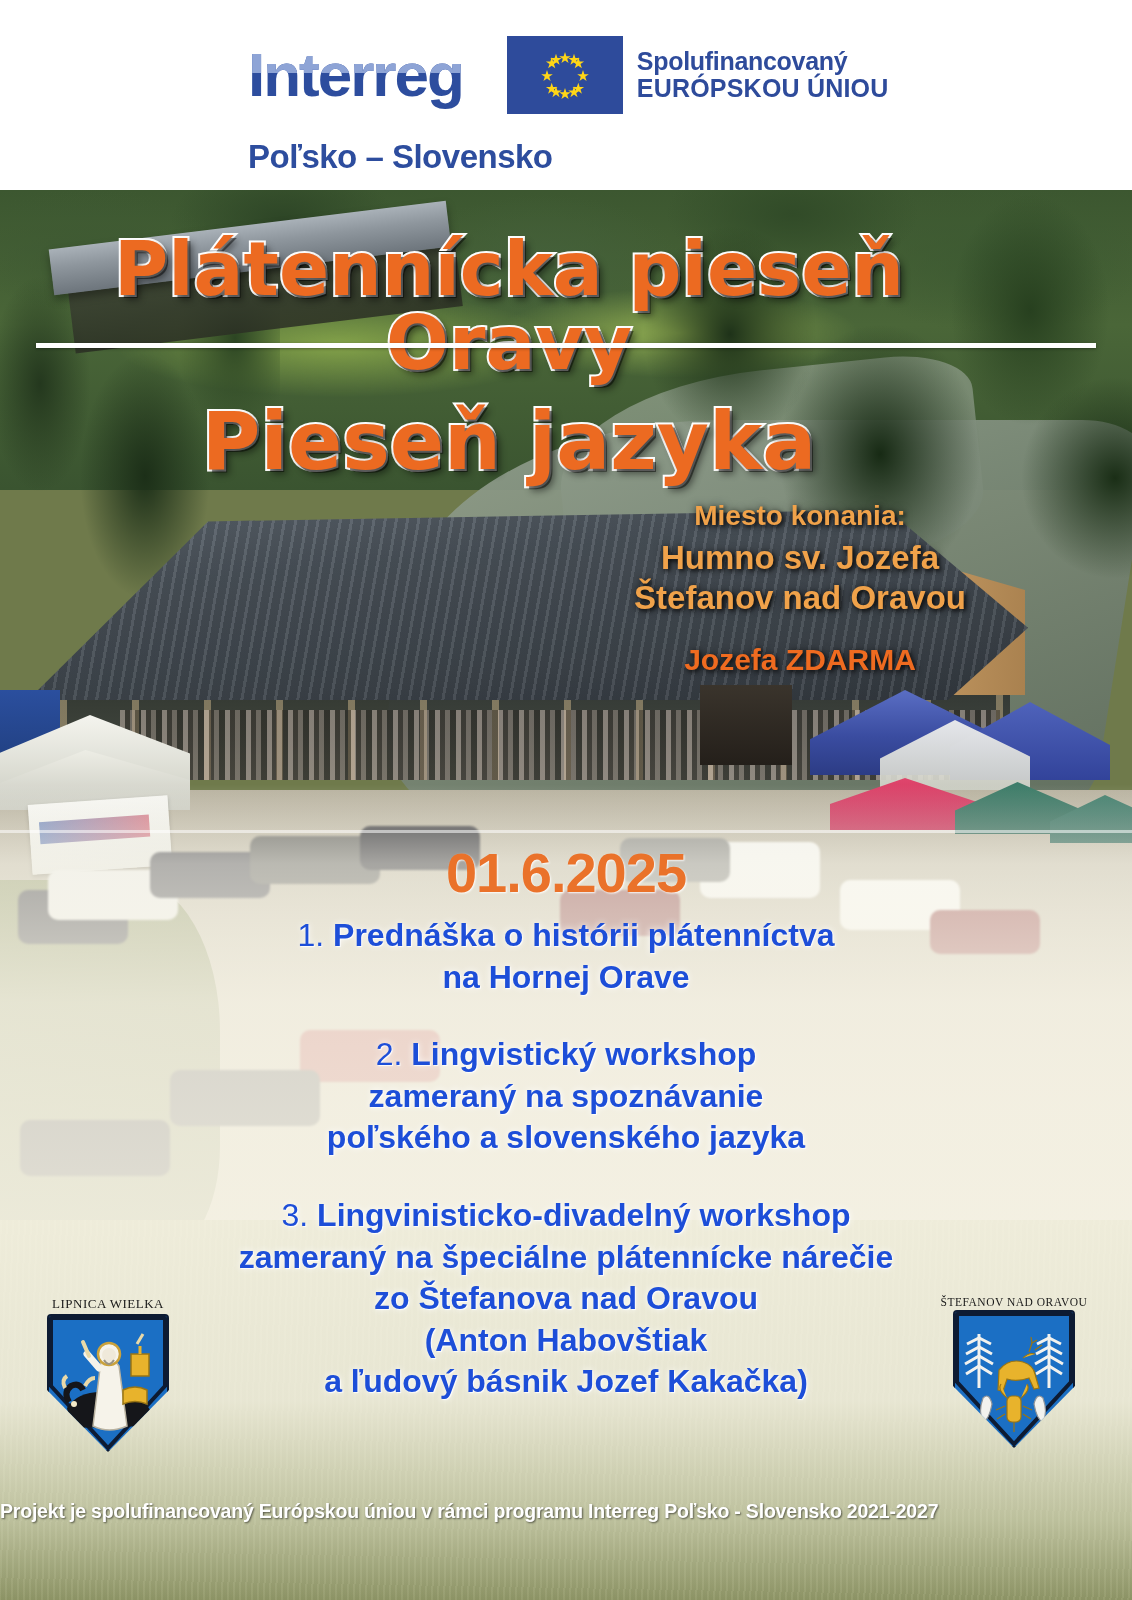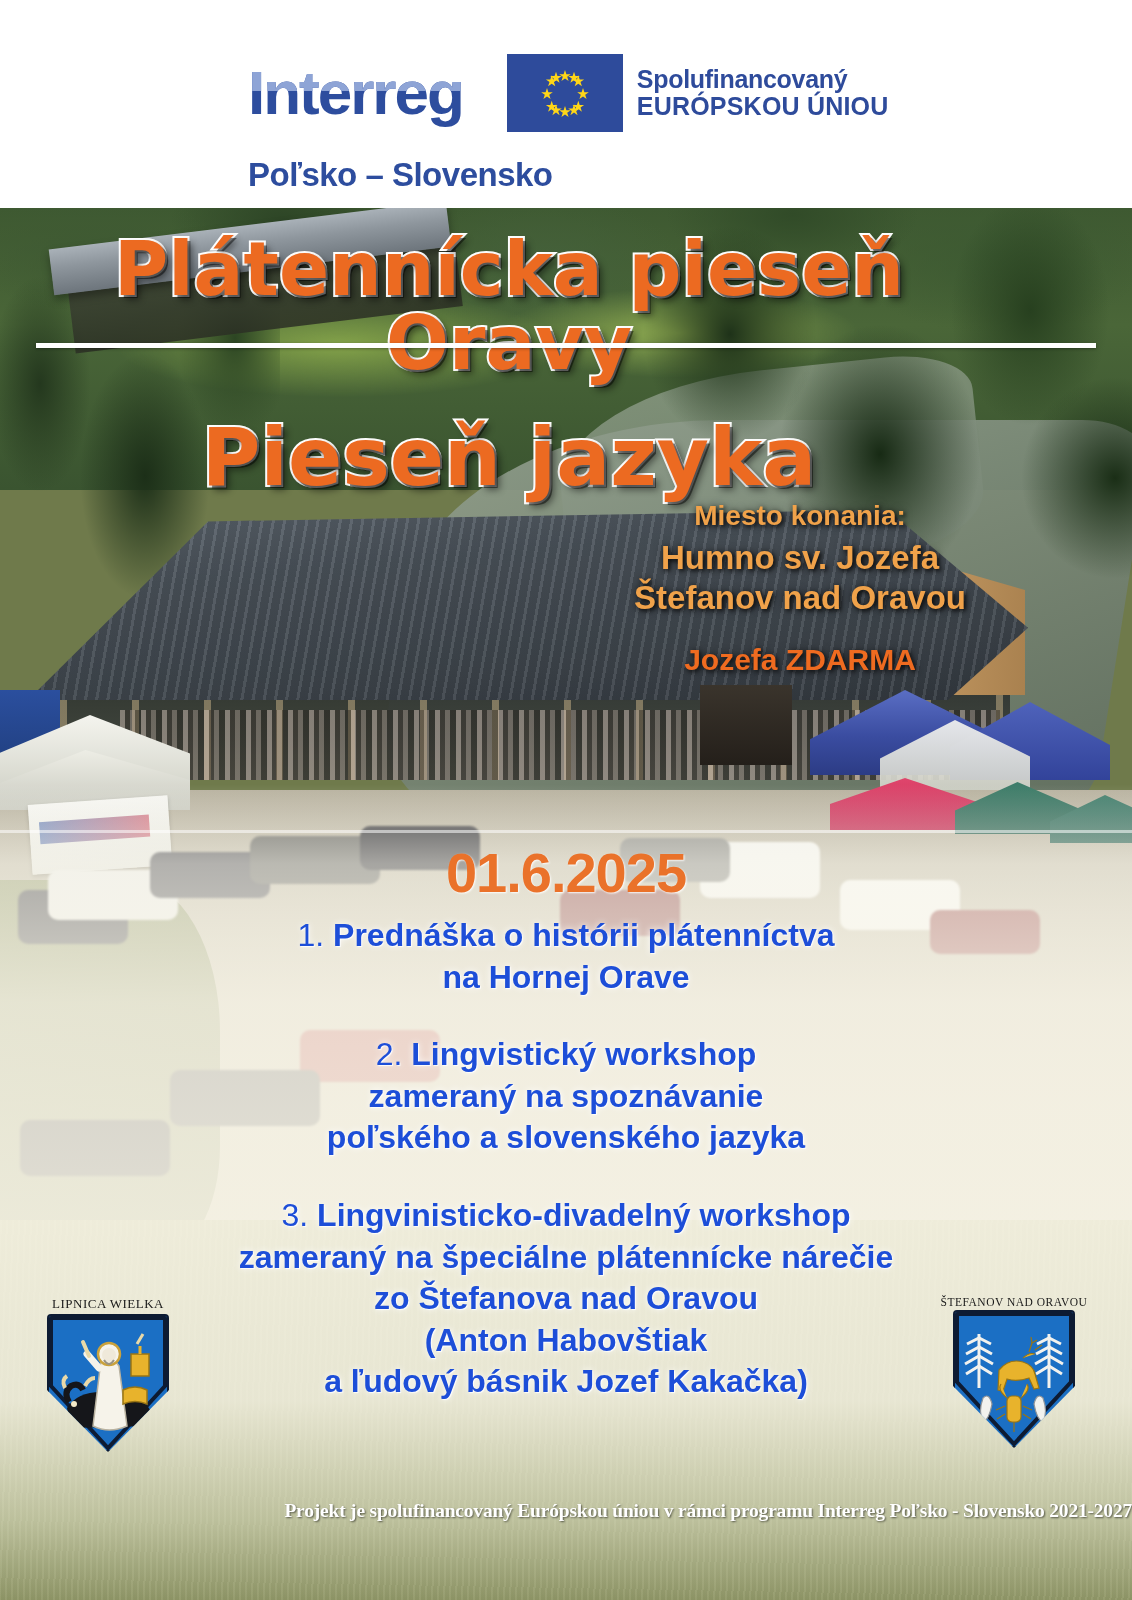--- a/index.html
+++ b/index.html
@@ -14,21 +14,20 @@
     background:#ffffff;
   }
 
   
   .header{
     position:absolute;
     left:0; top:0;
     width:1132px; height:190px;
     background:#ffffff;
     z-index:40;
-    margin-top:18px;
   }
   .logo-row{
     position:absolute;
     left:248px; top:36px;
     display:flex;
     align-items:center;
     gap:44px;
   }
   .interreg-logo{
     position:relative;
@@ -293,21 +292,21 @@
     color:#ec6a21;
     letter-spacing:0px;
     line-height:1;
     -webkit-text-stroke:4px #ffffff;
     paint-order:stroke fill;
     text-shadow:
        3px 3px 0 rgba(0,0,0,.45),
        5px 5px 7px rgba(0,0,0,.45);
   }
   .title-l1{font-size:74px;}
-  .title-l2{font-size:80px; margin-top:38px; display:block;}
+  .title-l2{font-size:80px; margin-top:22px; display:block;}
   .title-rule{
     position:absolute;
     left:36px; top:343px;
     width:1060px; height:5px;
     background:#ffffff;
     z-index:21;
     box-shadow:0 1px 3px rgba(0,0,0,.35);
   }
 
   
@@ -386,23 +385,22 @@
     border-radius:4px 4px 50% 50% / 4px 4px 38% 38%;
     clip-path:polygon(0 0,100% 0,100% 55%,50% 100%,0 55%);
     overflow:hidden;
   }
 
   
   .footer{
     position:absolute;
     left:0; top:1500px;
     width:1132px;
-    text-align:right;
+    text-align:left;
     z-index:30;
-    font-family:Liberation Serif, serif;
   }
   .footer-text{
     font-size:19.5px;
     font-weight:bold;
     color:#ffffff;
     letter-spacing:-.2px;
     text-shadow:1px 1px 2px rgba(0,0,0,.55);
   }
 </style>
 </head>

